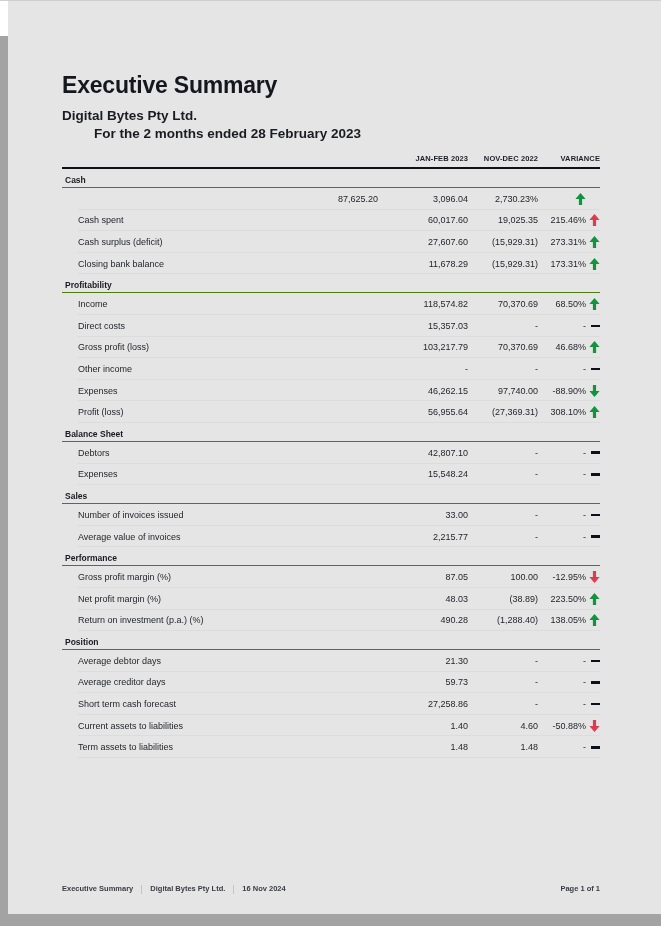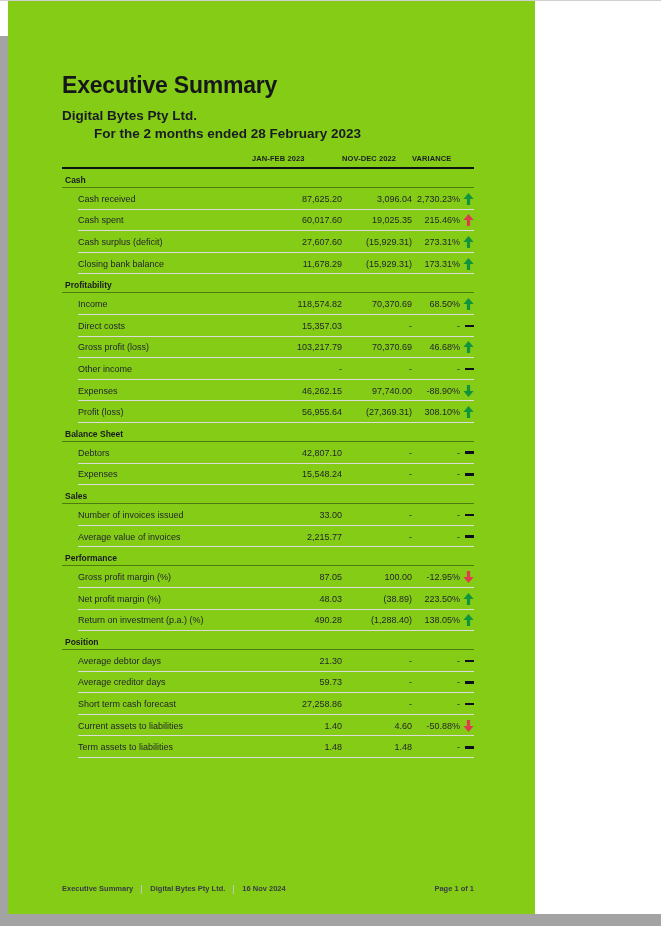--- a/index.html
+++ b/index.html
@@ -4,29 +4,29 @@
 <style>
   html,body{margin:0;padding:0;}
   body{
     width:661px;height:926px;position:relative;background:#ffffff;
     font-family:"Liberation Sans","DejaVu Sans",sans-serif;
     color:#22252b;overflow:hidden;
   }
   .hairline-top{position:absolute;left:0;top:0;width:661px;height:1px;background:#cfcfcf;}
   .gray-left{position:absolute;left:0;top:36px;width:8px;height:878px;background:#a3a3a3;}
   .gray-bottom{position:absolute;left:0;top:914px;width:661px;height:12px;background:#a3a3a3;}
-  .page{position:absolute;left:8px;top:1px;width:527px;height:913px;background:#84cc16;}
+  .page{position:absolute;left:8px;top:1px;width:653px;height:913px;background:#e5e5e5;}
   .content{margin:0 61px 0 54px;}
   .title{font-size:23px;font-weight:700;color:#15171c;margin:71px 0 0 0;letter-spacing:-0.2px;line-height:27px;}
   .company{margin-top:9px;font-size:13.5px;font-weight:700;line-height:16px;color:#1a1c22;}
   .period{margin-top:2px;font-size:13.5px;font-weight:700;line-height:16px;color:#1a1c22;padding-left:32px;}
   .table{margin-top:12px;}
   .thead{display:grid;grid-template-columns:1fr 90px 70px 48px 14px;align-items:end;
          padding-bottom:4px;border-bottom:2px solid #0f1116;}
-  .thead .col{font-size:7.5px;font-weight:700;color:#1c1f26;text-align:left;letter-spacing:0.1px;}
+  .thead .col{font-size:7.5px;font-weight:700;color:#1c1f26;text-align:right;letter-spacing:0.1px;}
   .thead .variance{grid-column:4/6;}
   .section{margin-top:3px;}
   .section-title{font-size:8.5px;font-weight:700;color:#191b20;line-height:10px;
                  padding:3px 0 2px 3px;border-bottom:1px solid #4d7c0f;}
   .row{display:grid;grid-template-columns:1fr 90px 70px 48px 14px;height:21.6px;
        align-items:center;position:relative;font-size:9px;color:#23262c;}
   .row::after{content:"";position:absolute;left:16px;right:0;bottom:0;height:1px;background:#dcdcdc;}
   .row .label{padding-left:16px;}
   .row .num{text-align:right;white-space:nowrap;}
   .row .icon{display:flex;justify-content:flex-end;align-items:center;height:100%;}
@@ -53,21 +53,20 @@
       <div class="thead">
         <div class="col"></div>
         <div class="col">JAN-FEB 2023</div>
         <div class="col">NOV-DEC 2022</div>
         <div class="col variance">VARIANCE</div>
       </div>
       <div id="sections">
           <div class="section">
             <div class="section-title">Cash</div>
             <div class="row">
-              <div class="cell label">Cash received</div>
               <div class="cell num">87,625.20</div>
               <div class="cell num">3,096.04</div>
               <div class="cell num">2,730.23%</div>
               <div class="cell icon">
                 <svg width="11" height="12" viewBox="0 0 11 12" aria-hidden="true">
                   <path d="M5.5 0 L10.6 5.9 H7.1 V12 H3.9 V5.9 H0.4 Z" fill="#12943f"></path>
                 </svg>
               </div>
             </div>
             <div class="row">

